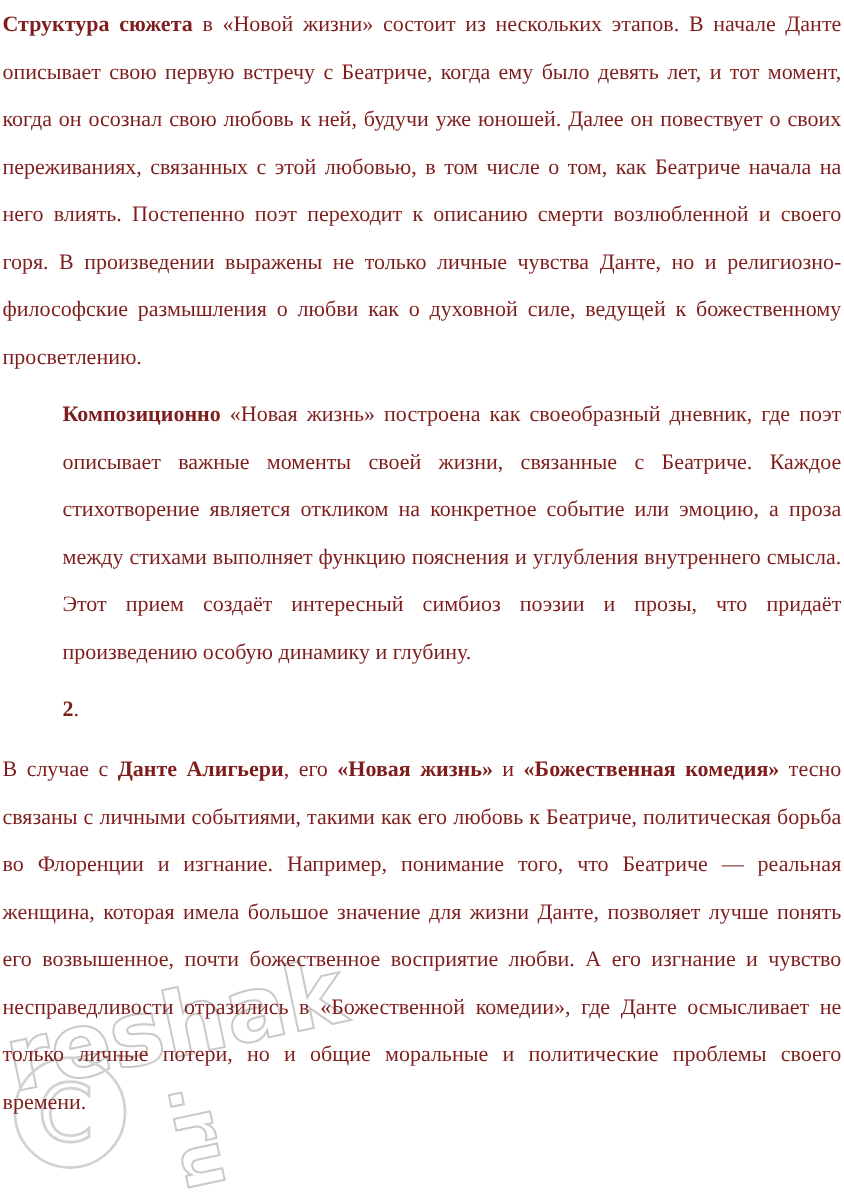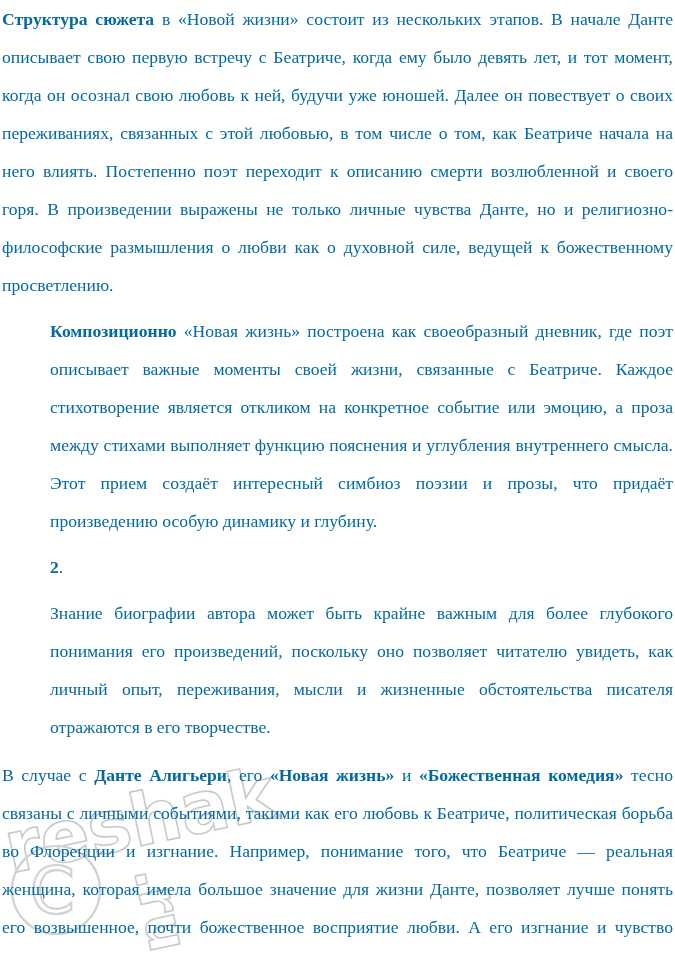--- a/index.html
+++ b/index.html
@@ -23,21 +23,21 @@
     width: 671px;
     z-index: 2;
   }
   p.para {
     margin: 0;
     padding: 0;
     font-size: 17.6px;
     line-height: 38px;
     text-align: justify;
     text-justify: inter-word;
-    color: #0369a1;
+    color: #7f1d1d;
     -webkit-font-smoothing: none;
   }
   p.para.gap-top {
     margin-top: 8px;
     margin-left: 48px;
   }
   p.para.gap-top-lg {
     margin-top: 10px;
   }
   p.para:last-child {
@@ -104,18 +104,17 @@
   </div>
 
   <div class="doc-body">
 
     <p class="para"><span class="b">Структура сюжета</span><span> в «Новой жизни» состоит из нескольких этапов. В начале Данте описывает свою первую встречу с Беатриче, когда ему было девять лет, и тот момент, когда он осознал свою любовь к ней, будучи уже юношей. Далее он повествует о своих переживаниях, связанных с этой любовью, в том числе о том, как Беатриче начала на него влиять. Постепенно поэт переходит к описанию смерти возлюбленной и своего горя. В произведении выражены не только личные чувства Данте, но и религиозно-философские размышления о любви как о духовной силе, ведущей к божественному просветлению.</span></p>
 
     <p class="para gap-top"><span class="b">Композиционно</span><span> «Новая жизнь» построена как своеобразный дневник, где поэт описывает важные моменты своей жизни, связанные с Беатриче. Каждое стихотворение является откликом на конкретное событие или эмоцию, а проза между стихами выполняет функцию пояснения и углубления внутреннего смысла. Этот прием создаёт интересный симбиоз поэзии и прозы, что придаёт произведению особую динамику и глубину.</span></p>
 
     <p class="para gap-top"><span class="marker">2</span><span>.</span></p>
 
-    <p class="para gap-top"><span>Знание биографии автора может быть крайне важным для более глубокого понимания его произведений, поскольку оно позволяет читателю увидеть, как личный опыт, переживания, мысли и жизненные обстоятельства писателя отражаются в его творчестве.</span></p>
 
     <p class="para gap-top-lg"><span>В случае с </span><span class="b">Данте Алигьери</span><span>, его </span><span class="b">«Новая жизнь»</span><span> и </span><span class="b">«Божественная комедия»</span><span> тесно связаны с личными событиями, такими как его любовь к Беатриче, политическая борьба во Флоренции и изгнание. Например, понимание того, что Беатриче — реальная женщина, которая имела большое значение для жизни Данте, позволяет лучше понять его возвышенное, почти божественное восприятие любви. А его изгнание и чувство несправедливости отразились в «Божественной комедии», где Данте осмысливает не только личные потери, но и общие моральные и политические проблемы своего времени.</span></p>
 
   </div>
 </div>
 
 </body></html>

